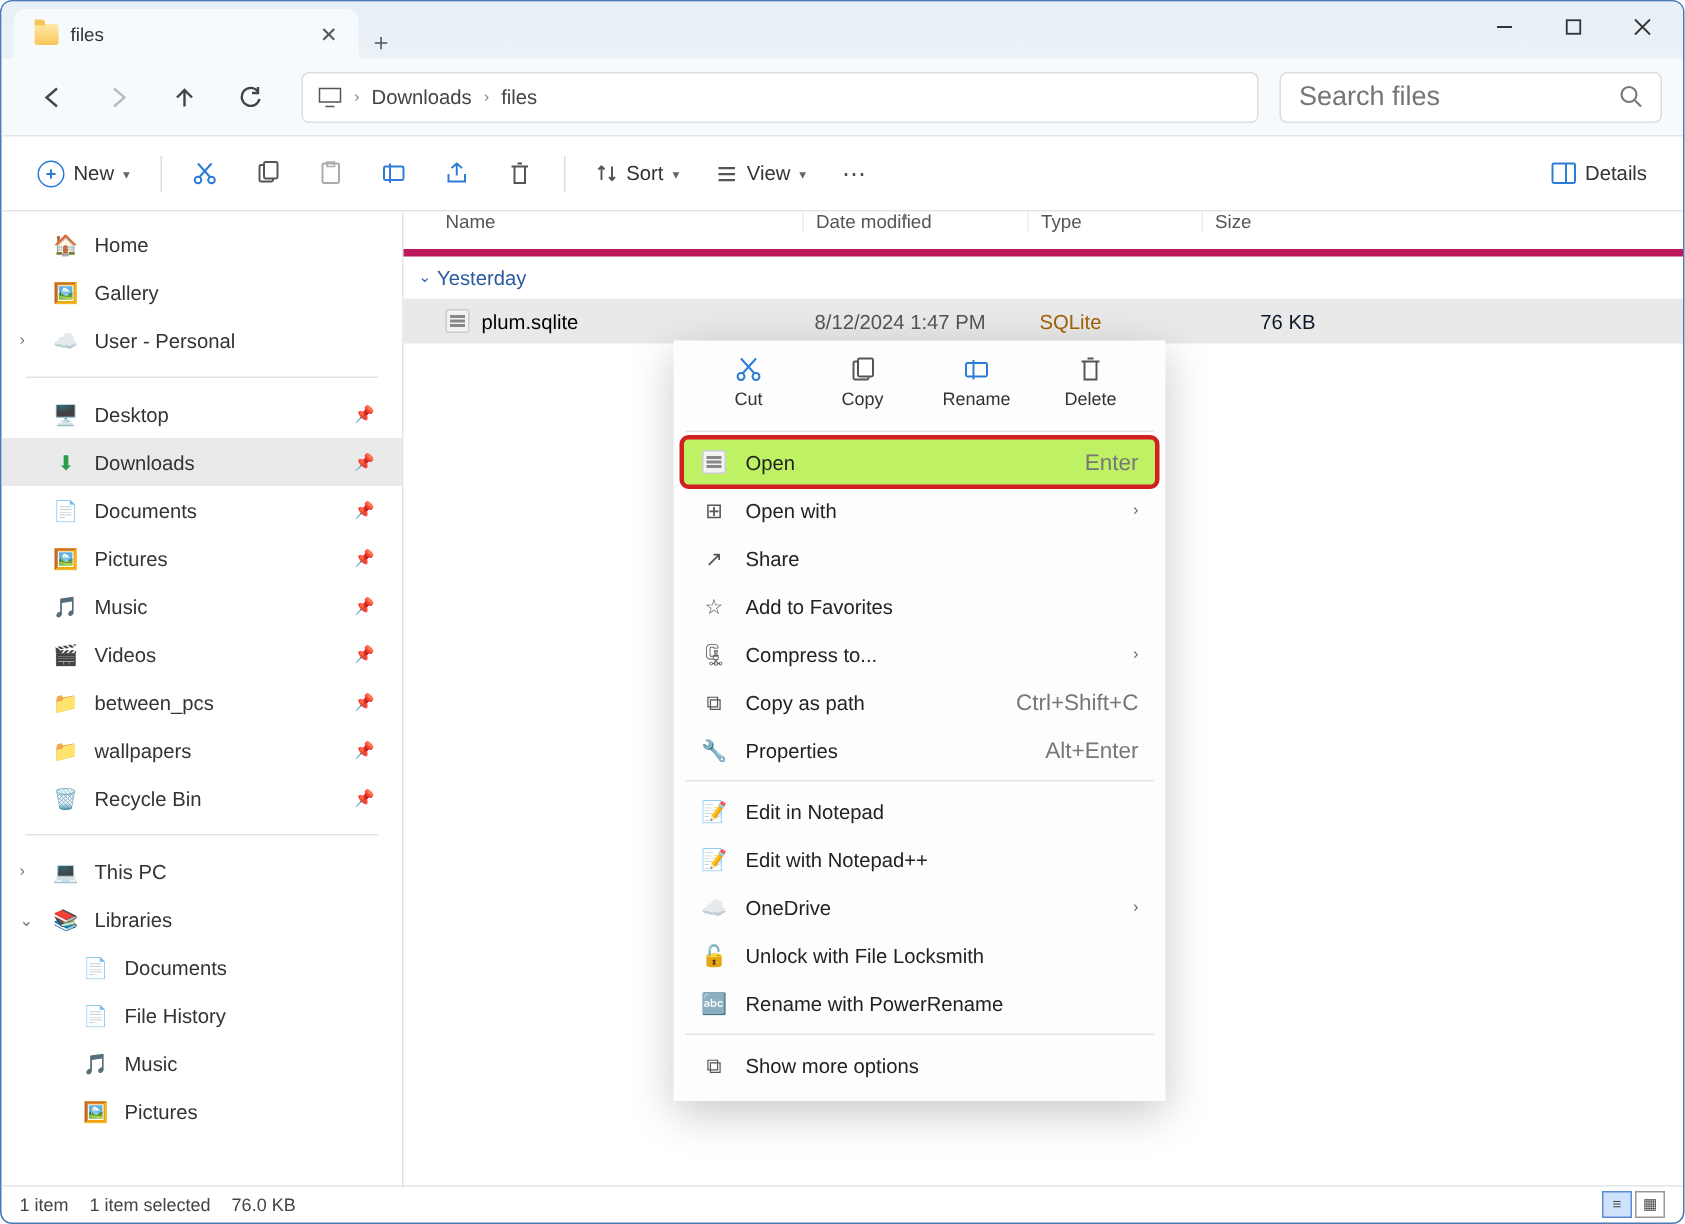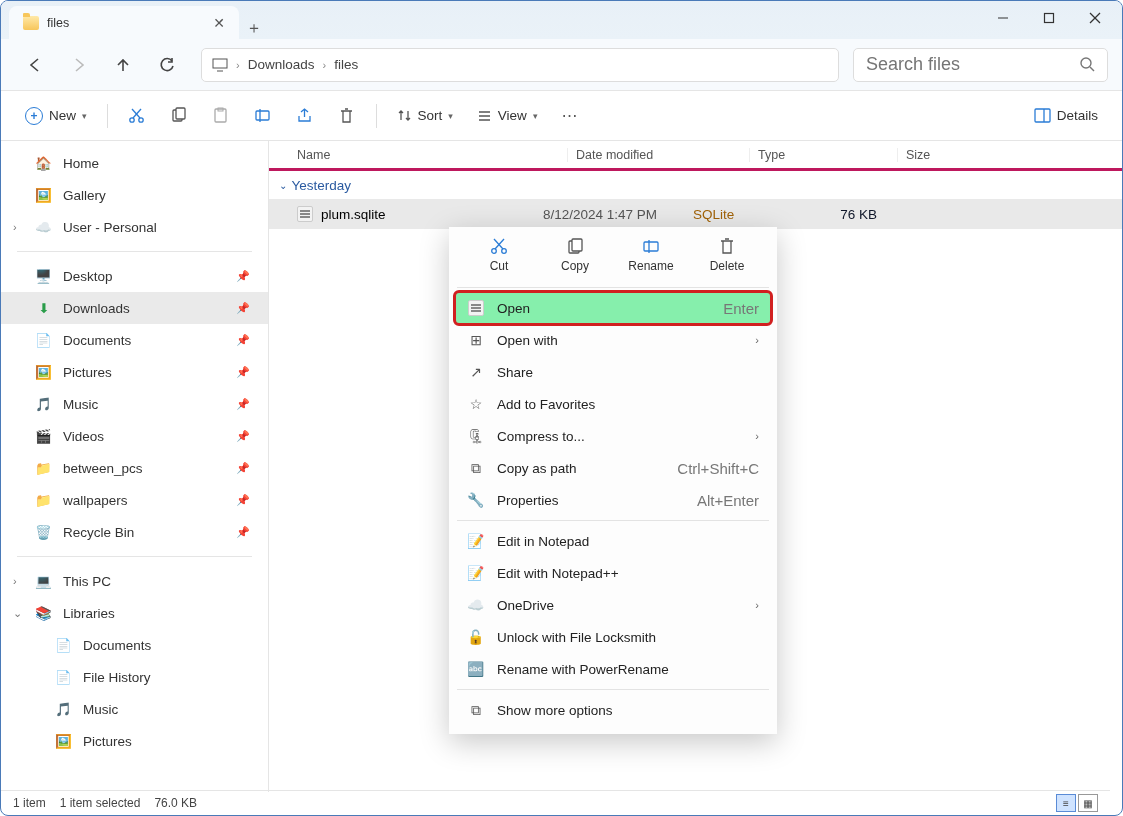--- a/index.html
+++ b/index.html
@@ -30,46 +30,46 @@
 .main { display:flex; height: calc(816px - 38px - 52px - 50px - 25px); }
 .sidebar { width: 268px; border-right:1px solid #e5e5e5; overflow:hidden; padding-top:6px;}
 .sb-item { height:32px; display:flex; align-items:center; padding:0 12px 0 34px; font-size:13.5px; color:#333; cursor:pointer; position:relative;}
 .sb-item.indent { padding-left: 54px;}
 .sb-item.active { background:#eaeaea;}
 .sb-item .pin { position:absolute; right:18px; color:#888; font-size:11px;}
 .sb-item .exp { position:absolute; left:12px; color:#777; font-size:11px;}
 .sb-sep { height:1px; background:#e5e5e5; margin:8px 16px;}
 .sb-ico { width:18px; height:16px; margin-right:10px; display:flex; align-items:center; justify-content:center;}
 .content { flex:1; position:relative;}
-.col-head { height:30px; display:flex; align-items:center; font-size:12.5px; color:#555; border-bottom:3px solid #be185d; padding-left:28px;gap:32px;}
+.col-head { height:30px; display:flex; align-items:flex-start; font-size:12.5px; color:#555; border-bottom:5px solid #be185d; padding-left:28px;}
 .col-name{width:238px;} .col-date{width:150px;border-left:1px solid #eee;padding-left:8px;position:relative;} 
 .col-date .sortup{position:absolute;left:65px;top:-2px;font-size:8px;color:#777;}
 .col-type{width:116px;border-left:1px solid #eee;padding-left:8px;} .col-size{border-left:1px solid #eee;padding-left:8px;}
 .group-row { display:flex; align-items:center; height:28px; padding-left:10px; font-size:13.5px; color:#2a5aa0; gap:4px;}
 .group-row .chev{font-size:10px;}
 .file-row { height:30px; display:flex; align-items:center; padding-left:28px; font-size:13.5px; background:#e9e9e9; }
 .file-row .fname{width:238px;display:flex;align-items:center;gap:8px;}
 .file-row .fdate{width:150px;color:#555;padding-left:8px;}
 .file-row .ftype{width:116px;color:#a16207;padding-left:8px;}
 .file-row .fsize{width:90px;color:#0f172a;text-align:right;padding-right:14px;}
 .db-ico{width:16px;height:16px;background:#f3f3f3;border:1px solid #ccc;border-radius:2px;position:relative;}
 .db-ico::after{content:"";position:absolute;top:3px;left:2px;right:2px;height:2px;background:#888;box-shadow:0 3px 0 #888, 0 6px 0 #888;}
 
 
 .ctx-menu { position:absolute; left:448px; top:226px; width:328px; background:#fdfdfd; border-radius:0; box-shadow:0 8px 28px rgba(0,0,0,0.22); padding:8px 6px; z-index:50;}
 .ctx-toprow { display:flex; justify-content:space-around; padding:2px 6px 10px;}
 .ctx-topitem { display:flex; flex-direction:column; align-items:center; gap:4px; font-size:12px; color:#333; cursor:pointer; width:60px;}
 .ctx-sep { height:1px; background:#e3e3e3; margin:4px 2px;}
 .ctx-item { height:32px; display:flex; align-items:center; padding:0 12px; font-size:13.5px; color:#222; border-radius:4px; cursor:pointer; gap:12px;}
-.ctx-item.highlight{background:#86efac; outline:3px solid #d12020; outline-offset:-1px;}
+.ctx-item.highlight{background:#bef264; outline:3px solid #d12020; outline-offset:-1px;}
 .ctx-item .shortcut{margin-left:auto; font-size:15px; color:#777;}
 .ctx-item .sub-arrow{margin-left:auto; font-size:11px; color:#666;}
 .ctx-ico{width:18px;display:flex;justify-content:center;color:#555;font-size:14px;}
 
-.statusbar{ position:absolute; bottom:0; left:0; right:12px; height:25px; border-top:1px solid #e5e5e5; display:flex; align-items:center; padding:0 12px; font-size:12px; color:#444; gap:14px;}
+.statusbar{ position:absolute; bottom:0; left:0; right:0; height:25px; border-top:1px solid #e5e5e5; display:flex; align-items:center; padding:0 12px; font-size:12px; color:#444; gap:14px;}
 .statusbar .view-toggles{margin-left:auto;display:flex;gap:2px;}
 .vt{width:20px;height:18px;border:1px solid #999;display:flex;align-items:center;justify-content:center;font-size:10px;}
 .vt.active{background:#cfe3ff;border-color:#5a8bd6;}
 
 svg{display:block;}
 .plus-circle{width:18px;height:18px;border:1.3px solid #2a7cd6;border-radius:50%;display:flex;align-items:center;justify-content:center;color:#2a7cd6;font-size:12px;font-weight:bold;}
 </style>
 </head>
 <body>
 

